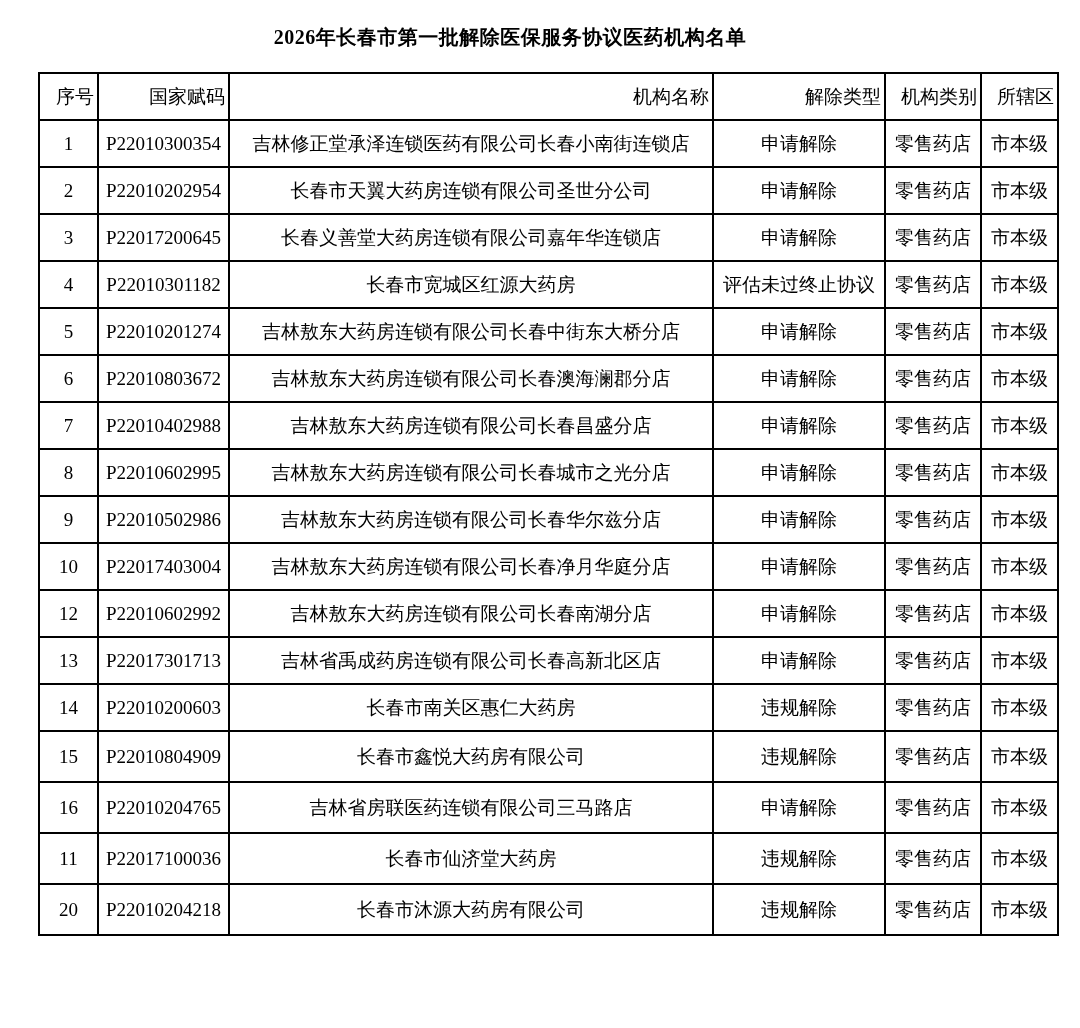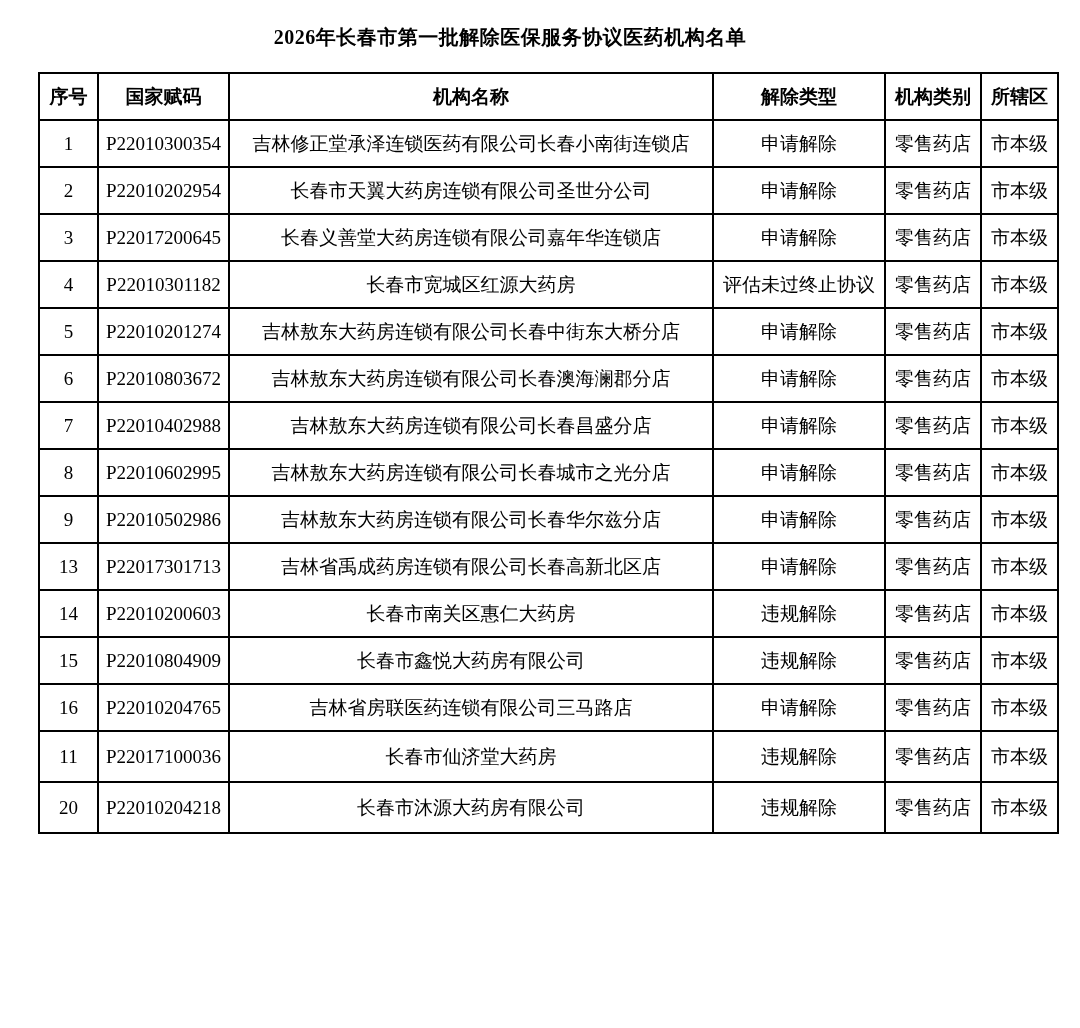--- a/index.html
+++ b/index.html
@@ -41,21 +41,21 @@
   table.inst-table th,
   table.inst-table td {
     border: 2px solid #000000;
     text-align: center;
     vertical-align: middle;
     padding: 0 3px;
     overflow: hidden;
     line-height: 1.25;
   }
   table.inst-table thead tr { height: 47px; }
-  table.inst-table thead th { font-weight: bold; }
+  table.inst-table thead th { font-weight: normal; text-align: right; }
   table.inst-table tbody tr { height: 47px; }
   table.inst-table tbody tr:nth-child(n+14) { height: 51px; }
   col.c-serial   { width: 59px; }
   col.c-code     { width: 131px; }
   col.c-name     { width: 484px; }
   col.c-type     { width: 172px; }
   col.c-category { width: 96px; }
   col.c-district { width: 77px; }
 </style>
 </head>
@@ -152,20 +152,36 @@
       </tr>
         <tr>
         <td>9</td>
         <td>P22010502986</td>
         <td>吉林敖东大药房连锁有限公司长春华尔兹分店</td>
         <td>申请解除</td>
         <td>零售药店</td>
         <td>市本级</td>
       </tr>
         <tr>
+        <td>10</td>
+        <td>P22017403004</td>
+        <td>吉林敖东大药房连锁有限公司长春净月华庭分店</td>
+        <td>申请解除</td>
+        <td>零售药店</td>
+        <td>市本级</td>
+      </tr>
+        <tr>
+        <td>12</td>
+        <td>P22010602992</td>
+        <td>吉林敖东大药房连锁有限公司长春南湖分店</td>
+        <td>申请解除</td>
+        <td>零售药店</td>
+        <td>市本级</td>
+      </tr>
+        <tr>
         <td>13</td>
         <td>P22017301713</td>
         <td>吉林省禹成药房连锁有限公司长春高新北区店</td>
         <td>申请解除</td>
         <td>零售药店</td>
         <td>市本级</td>
       </tr>
         <tr>
         <td>14</td>
         <td>P22010200603</td>

